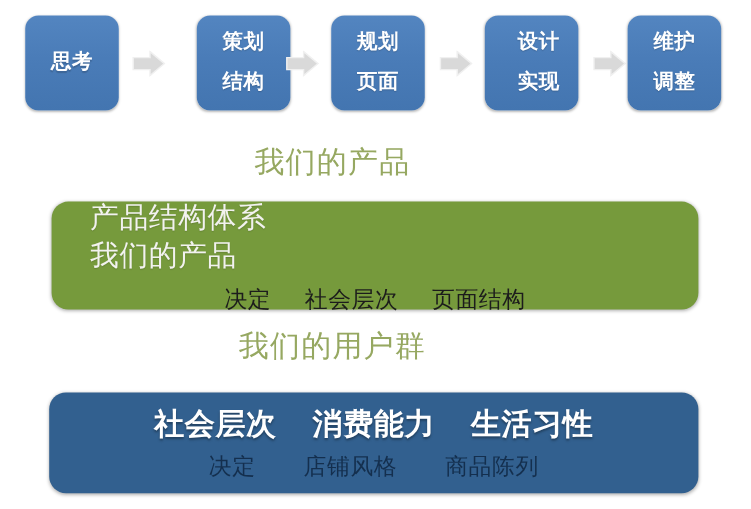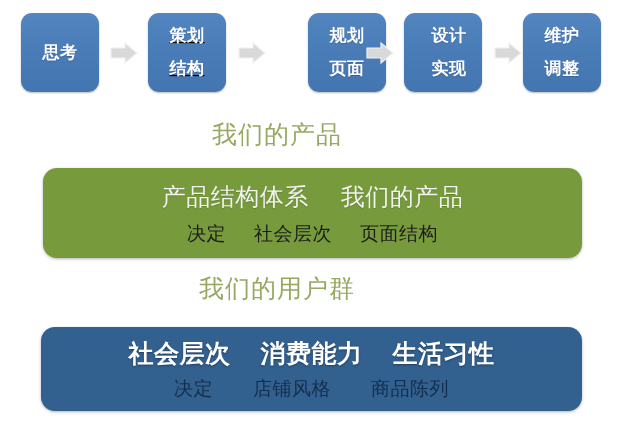--- a/index.html
+++ b/index.html
@@ -97,20 +97,21 @@
   .panel-row {
     display: flex;
     justify-content: center;
     align-items: baseline;
   }
   .panel-row .cell { white-space: nowrap; }
 
   
   #panel-products .row-primary {
     margin-top: 2px;
+    flex-direction: column;
   }
   #panel-products .row-primary .cell {
     color: #f2f2ef;
     font-size: 24px;
     font-weight: 400;
     letter-spacing: 0.5px;
     text-shadow: 0 1px 1px rgba(0,0,0,0.15);
   }
   #panel-products .row-primary .cell + .cell { margin-left: 32px; }
 
@@ -156,31 +157,31 @@
 
   <div class="flow-step" style="left:21px;">
     <span class="line">思考</span>
   </div>
   <div class="flow-arrow" style="left:110px;">
     <svg width="28" height="22" viewBox="0 0 28 22">
       <path d="M1 6 L15 6 L15 1 L27 11 L15 21 L15 16 L1 16 Z" fill="#d9d9d9" stroke="#f0f0f0" stroke-width="1.2"></path>
     </svg>
   </div>
 
-  <div class="flow-step" style="left:148px;text-decoration:underline;">
+  <div class="flow-step" style="left:164px;">
     <span class="line">策划</span>
     <span class="line two">结构</span>
   </div>
   <div class="flow-arrow" style="left:238px;">
     <svg width="28" height="22" viewBox="0 0 28 22">
       <path d="M1 6 L15 6 L15 1 L27 11 L15 21 L15 16 L1 16 Z" fill="#d9d9d9" stroke="#f0f0f0" stroke-width="1.2"></path>
     </svg>
   </div>
 
-  <div class="flow-step" style="left:276px;margin-left:32px;">
+  <div class="flow-step" style="left:276px;">
     <span class="line">规划</span>
     <span class="line two">页面</span>
   </div>
   <div class="flow-arrow" style="left:366px;">
     <svg width="28" height="22" viewBox="0 0 28 22">
       <path d="M1 6 L15 6 L15 1 L27 11 L15 21 L15 16 L1 16 Z" fill="#d9d9d9" stroke="#f0f0f0" stroke-width="1.2"></path>
     </svg>
   </div>
 
   <div class="flow-step" style="left:404px;padding-left:12px;">

